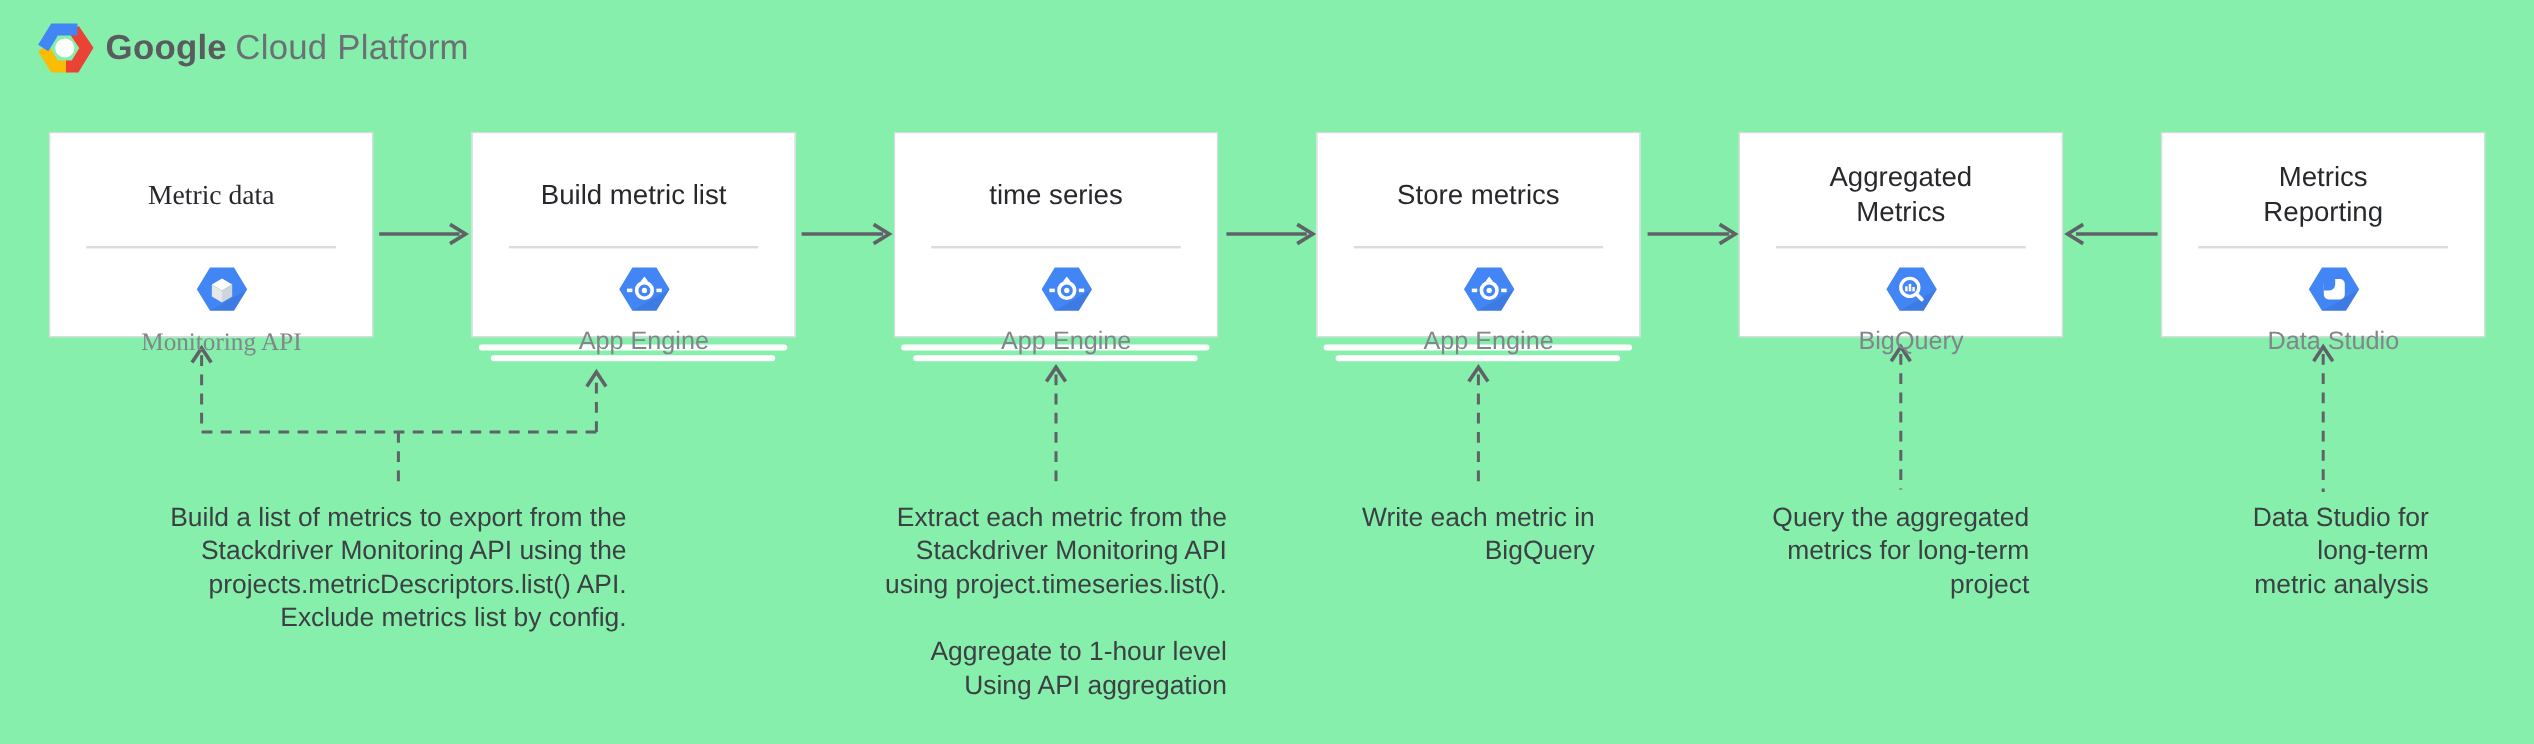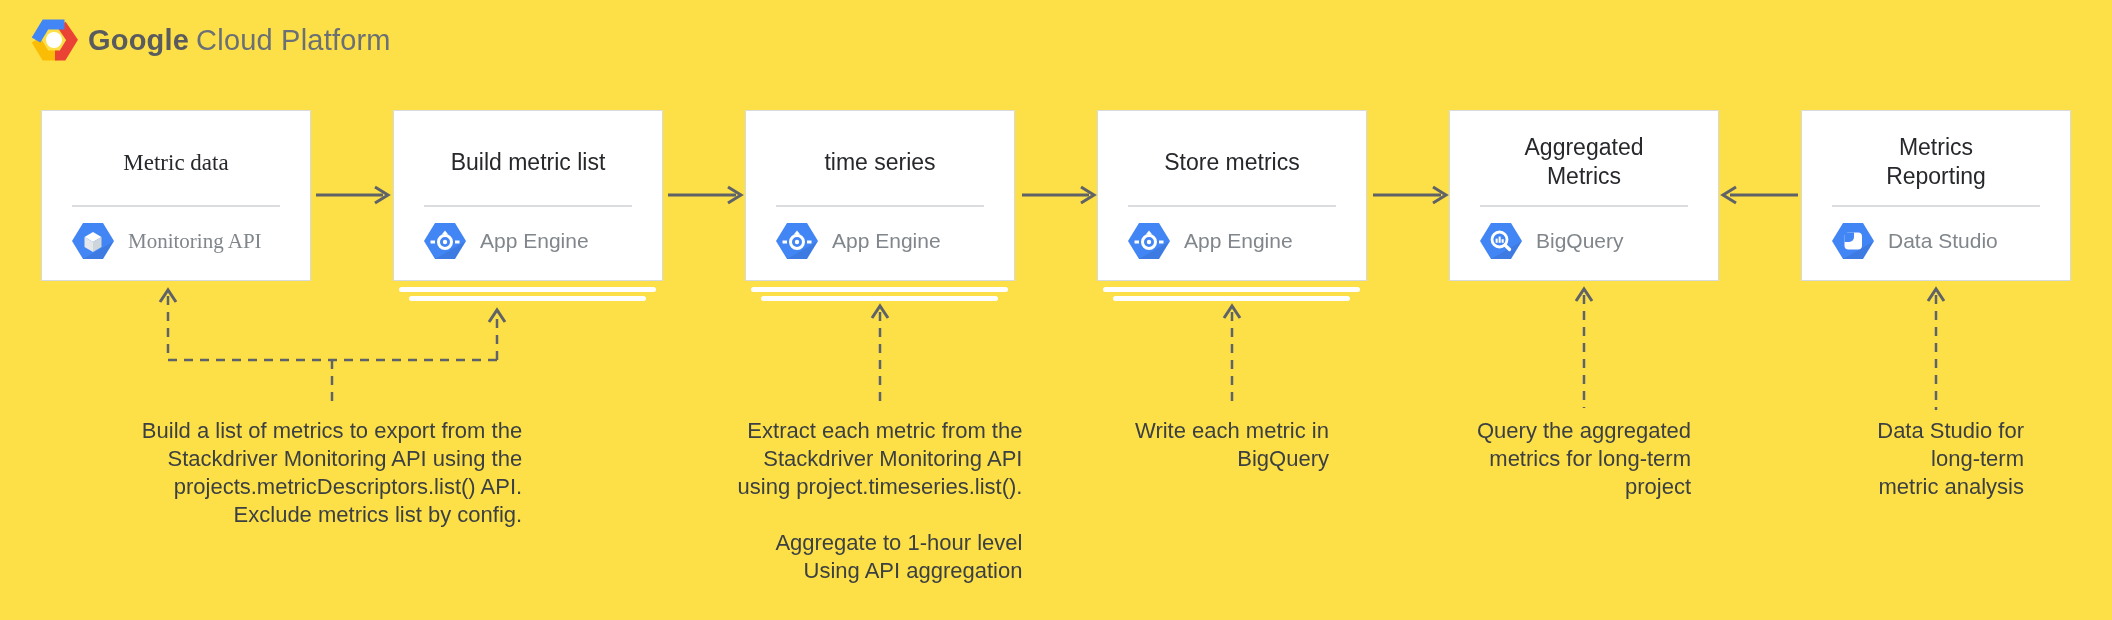--- a/index.html
+++ b/index.html
@@ -1,39 +1,39 @@
 <!DOCTYPE html>
 <html><head>
 <meta charset="utf-8">
 <style>
   html,body { margin:0; padding:0; background:#e8ebee; }
   #canvas {
     position:relative; width:2112px; height:620px;
-    background:#fde047; overflow:hidden;
+    background:#86efac; overflow:hidden;
     font-family:"Liberation Sans", sans-serif;
   }
 
   
   .brand { position:absolute; left:30px; top:19px; display:flex; align-items:center; gap:10px; }
   .brand-text { font-size:29px; color:#5f6368; letter-spacing:.2px; white-space:nowrap; }
   .brand-text .primary { font-weight:700; color:#595b5e; }
   .brand-text .secondary { font-weight:400; color:#6b7075; margin-left:7px; }
 
   
   .card {
     position:absolute; top:110px; width:270px; height:171px;
     background:#ffffff; border:1.5px solid #d8dbde; box-sizing:border-box;
   }
   .card-title {
     position:absolute; top:0; left:8px; right:8px; height:102px;
     display:flex; align-items:center; justify-content:center; text-align:center;
     font-size:23px; line-height:29px; color:#26282b; white-space:pre-line;
   }
   .card-divider { position:absolute; top:94px; left:30px; right:30px; height:2px; background:#dadce0; }
-  .card-product { position:absolute; top:111px; left:29px; right:12px; display:flex; align-items:center; gap:13px; }
+  .card-product { position:absolute; top:111px; left:29px; right:12px; display:flex; align-items:center; gap:13px;flex-direction:column; }
   .card-product .label { font-size:21px; color:#80868b; white-space:nowrap; }
   .prod-icon { flex:0 0 auto; display:block; }
 
   
   .stack-bar { position:absolute; background:#ffffff; height:5px; border-radius:2.5px; }
 
   
   #connectors { position:absolute; left:0; top:0; pointer-events:none; }
   .shaft { stroke:#5f6368; stroke-width:3; fill:none; }
   .dashed { stroke:#5f6368; stroke-width:2.5; fill:none; stroke-dasharray:9 7; }

